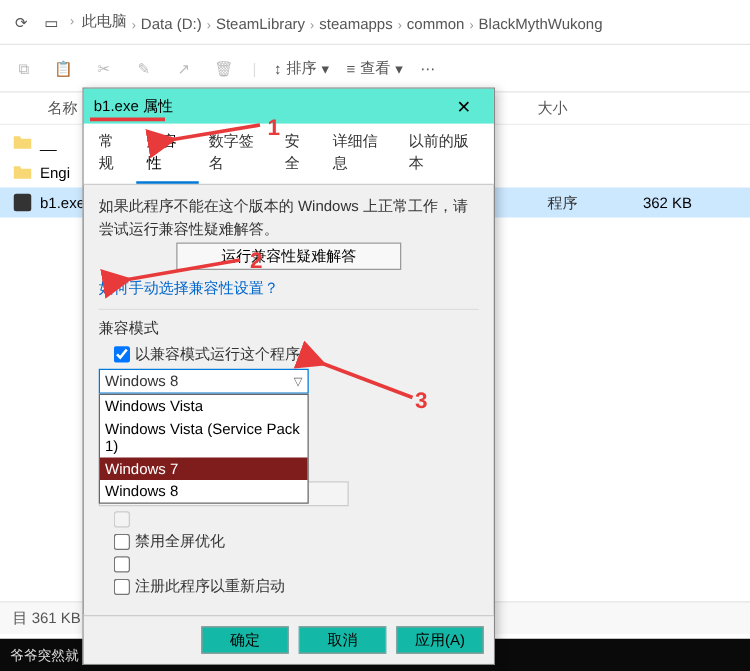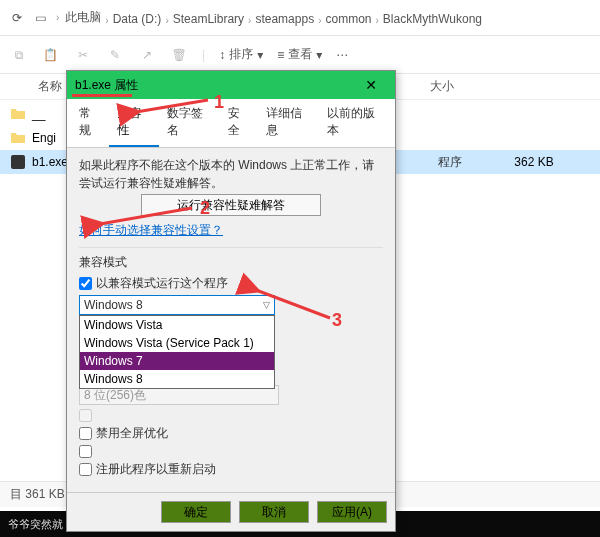--- a/index.html
+++ b/index.html
@@ -19,44 +19,44 @@
 .row{display:flex;align-items:center;height:24px;padding:0 10px;gap:6px}
 .row.sel{background:#cce8ff}
 .fico{width:16px;height:16px;flex:0 0 16px}
 .fname{flex:0 0 400px}
 .ftype{flex:0 0 60px;color:#333}
 .fsize{text-align:center;flex:0 0 60px}
 .statusbar{position:absolute;left:0;bottom:30px;width:100%;padding:4px 10px;color:#555;background:#f8f8f8;border-top:1px solid #e5e5e5}
 .bottomsnip{position:absolute;left:0;bottom:0;width:100%;height:26px;background:#0a0a0a;color:#ddd;font-size:11px;display:flex;align-items:center;padding:0 8px}
 
 .dialog{position:absolute;left:66px;top:70px;width:330px;height:462px;background:#f0f0f0;border:1px solid #888;box-shadow:2px 2px 8px rgba(0,0,0,.25);display:flex;flex-direction:column}
-.dtitle{display:flex;align-items:center;height:28px;padding:0 8px;background:#22c55e}
+.dtitle{display:flex;align-items:center;height:28px;padding:0 8px;background:#5eead4}
 .dtitle .t{flex:1;font-size:12px}
 .close{width:32px;height:24px;display:flex;align-items:center;justify-content:center;font-size:14px;cursor:pointer}
 .tabs{display:flex;background:#fff;padding:0 4px;border-bottom:1px solid #ccc}
 .tab{padding:6px 8px;color:#333;cursor:pointer}
 .tab.act{border-bottom:2px solid #0078d4;color:#000}
 .dbody{flex:1;padding:8px 12px;overflow:hidden}
 .intro{color:#333;line-height:1.5;margin-bottom:2px}
 .troubleshoot{display:block;margin:0 auto 6px;width:180px;height:22px;border:1px solid #999;background:#f8f8f8;cursor:pointer}
-.link{color:#0066cc;text-decoration:underline;cursor:pointer;display:inline-block;margin-bottom:8px}
+.link{color:#0066cc;cursor:pointer;display:inline-block;margin-bottom:8px}
 .group{border-top:1px solid #ddd;padding-top:6px;margin-bottom:6px}
 .gtitle{color:#333;margin-bottom:4px}
-.chk{display:flex;align-items:center;gap:4px;margin:3px 0;color:#333}
+.chk{display:flex;align-items:center;gap:4px;margin:3px 12px;color:#333}
 .chk input{margin:0}
 .chk.dis{color:#aaa}
-.select-wrap{position:relative;width:196px;margin:2px 0 4px}
+.select-wrap{position:relative;width:168px;margin:2px 0 4px}
 .select-box{width:100%;height:20px;border:1px solid #0078d4;background:#fff;padding:0 4px;color:#333;display:flex;align-items:center;justify-content:space-between;cursor:pointer}
 .select-box .car{font-size:9px;color:#666}
 .options{position:absolute;top:20px;left:0;width:100%;background:#fff;border:1px solid #666;z-index:10}
 .option{padding:2px 4px;cursor:pointer}
-.option.hl{background:#701a75;color:#fff}
+.option.hl{background:#7f1d1d;color:#fff}
 .static-select{width:200px;height:20px;border:1px solid #ccc;background:#f4f4f4;padding:0 4px;color:#999;display:flex;align-items:center;margin:4px 0}
 .btnrow{display:flex;justify-content:flex-end;gap:8px;padding:8px;border-top:1px solid #ccc;background:#f0f0f0}
-.dbtn{min-width:70px;height:22px;border:1px solid #999;background:#4d7c0f;cursor:pointer}
+.dbtn{min-width:70px;height:22px;border:1px solid #999;background:#14b8a6;cursor:pointer}
 
 .anno{position:absolute;color:#e83a3a;font-weight:bold;font-size:18px;pointer-events:none;z-index:50}
 .arrow{position:absolute;z-index:49;pointer-events:none}
 .arrow svg{overflow:visible}
 .underline-anno{position:absolute;height:3px;background:#e83a3a;z-index:48;pointer-events:none}
 </style>
 </head>
 <body>
 
 <div class="topbar">

